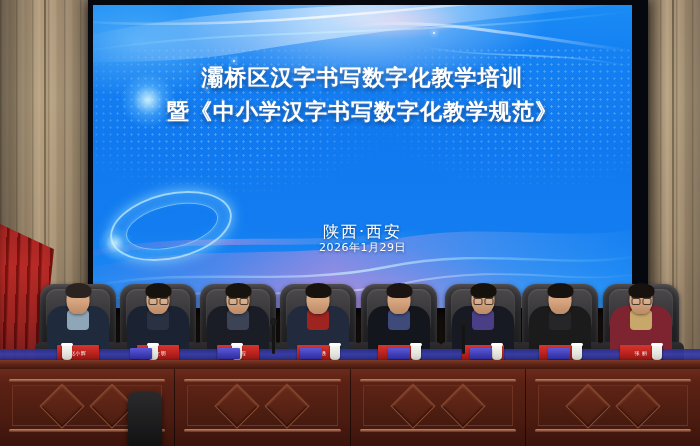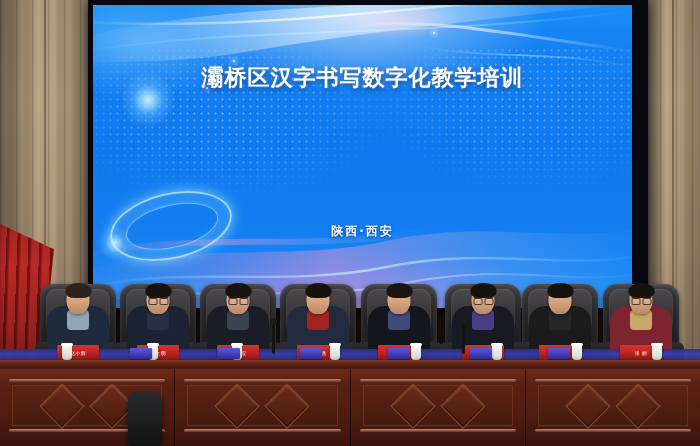--- a/index.html
+++ b/index.html
@@ -107,21 +107,21 @@
     text-shadow:0 2px 5px rgba(0,40,95,.75), 0 0 2px rgba(255,255,255,.5);
     letter-spacing:1px;
   }
   .t1,.t3{font-size:22px;line-height:34px;}
   .t2{font-size:22px;line-height:34px;}
   .sub-block{
     position:absolute;left:0;right:0;top:218px;text-align:center;color:#fff;
     font-family:"DejaVu Sans","Liberation Sans",sans-serif;
     text-shadow:0 1px 3px rgba(0,40,95,.7);
   }
-  .s1{font-size:12px;line-height:17px;letter-spacing:2px;font-weight:700;}
+  .s1{font-size:16px;line-height:17px;letter-spacing:2px;font-weight:400;}
   .s2{font-size:11px;line-height:16px;letter-spacing:.5px;}
 
   
   .people{position:absolute;left:0;top:272px;width:700px;height:96px;}
   .seat{position:absolute;bottom:0;height:96px;}
   .chair{
     position:absolute;left:50%;transform:translateX(-50%);
     bottom:0;width:76px;height:84px;border-radius:14px 14px 6px 6px;
     background:linear-gradient(180deg,#3c3a3c 0%,#262527 35%,#171618 100%);
     box-shadow:inset 0 2px 5px rgba(255,255,255,.14), 0 2px 5px rgba(0,0,0,.6);
@@ -294,24 +294,26 @@
 
     <div class="orb orb-a"></div>
     <div class="orb orb-b"></div>
     <div class="holo"></div>
     <div class="sparkle" style="left:26%;top:18%;"></div>
     <div class="sparkle" style="left:21%;top:27%;"></div>
     <div class="sparkle" style="left:63%;top:9%;"></div>
 
     <div class="title-block">
       <div class="t1">灞桥区汉字书写数字化教学培训</div>
+      <div class="t2">暨《中小学汉字书写数字化教学规范》</div>
     </div>
 
     <div class="sub-block">
       <div class="s1">陕西·西安</div>
+      <div class="s2">2026年1月29日</div>
     </div>
   </div>
 
   <div class="people" id="people-row">
       <div class="seat" style="left: 38px; width: 80px;">
         <div class="chair"></div>
         <div class="body" style="background: linear-gradient(rgb(31, 42, 60) 0%, rgb(31, 42, 60) 70%, rgba(0, 0, 0, 0.85) 100%);">
           <div class="collar" style="background: rgb(143, 166, 184);"></div>
         </div>
         <div class="head" style="bottom: 54px;">

